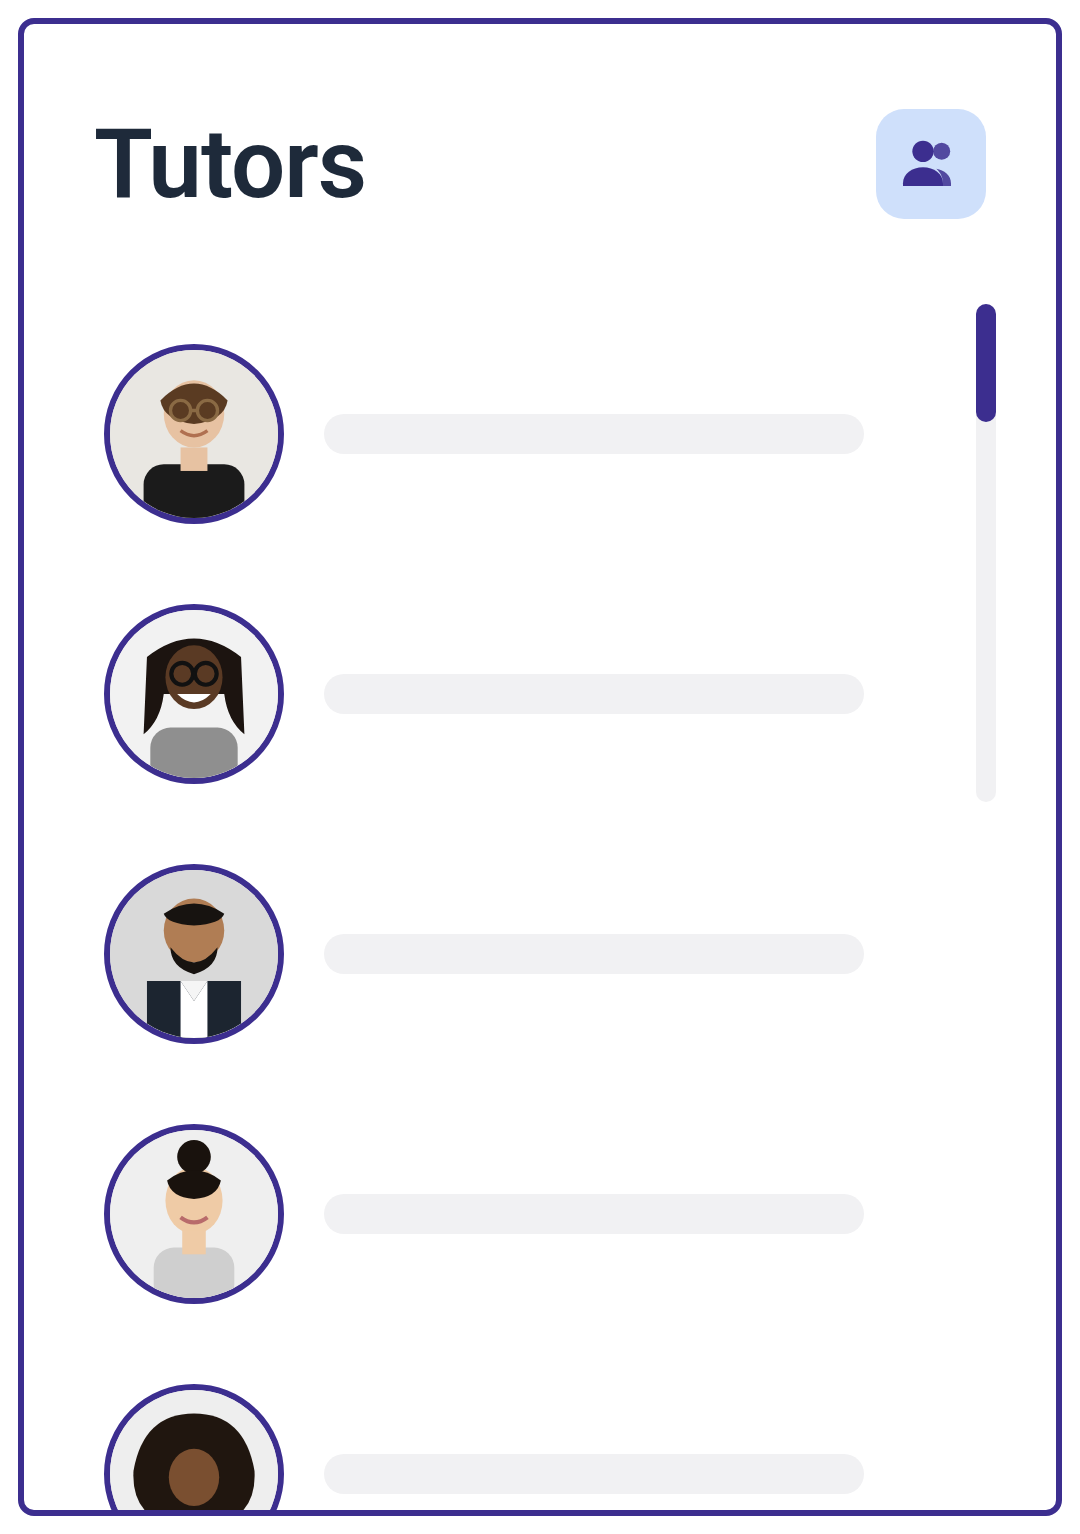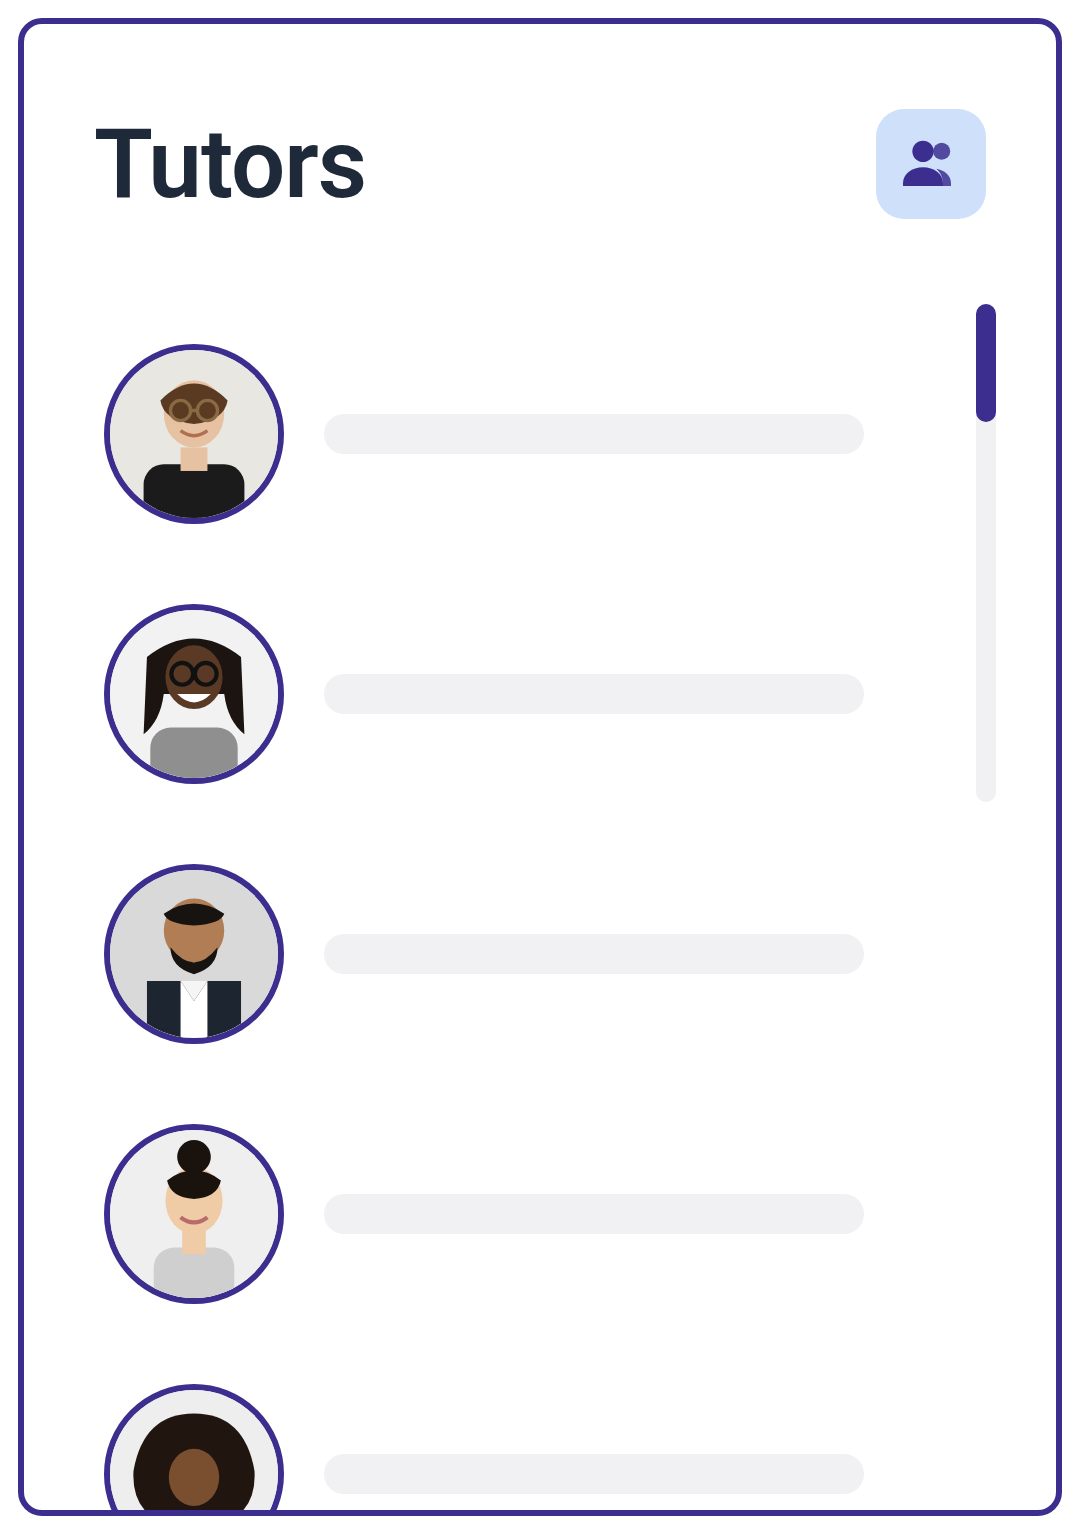--- a/index.html
+++ b/index.html
@@ -8,21 +8,21 @@
     font-family: -apple-system, BlinkMacSystemFont, "Segoe UI", Roboto, Helvetica, Arial, sans-serif;
     background: #ffffff;
   }
   .card {
     position: absolute;
     left: 18px;
     top: 18px;
     width: 1044px;
     height: 1498px;
     border: 6px solid #3c2e8f;
-    border-radius: 24px;
+    border-radius: 16px;
     background: #ffffff;
     overflow: hidden;
   }
   .header {
     position: absolute;
     left: 70px;
     top: 80px;
     right: 70px;
     height: 120px;
     display: flex;

